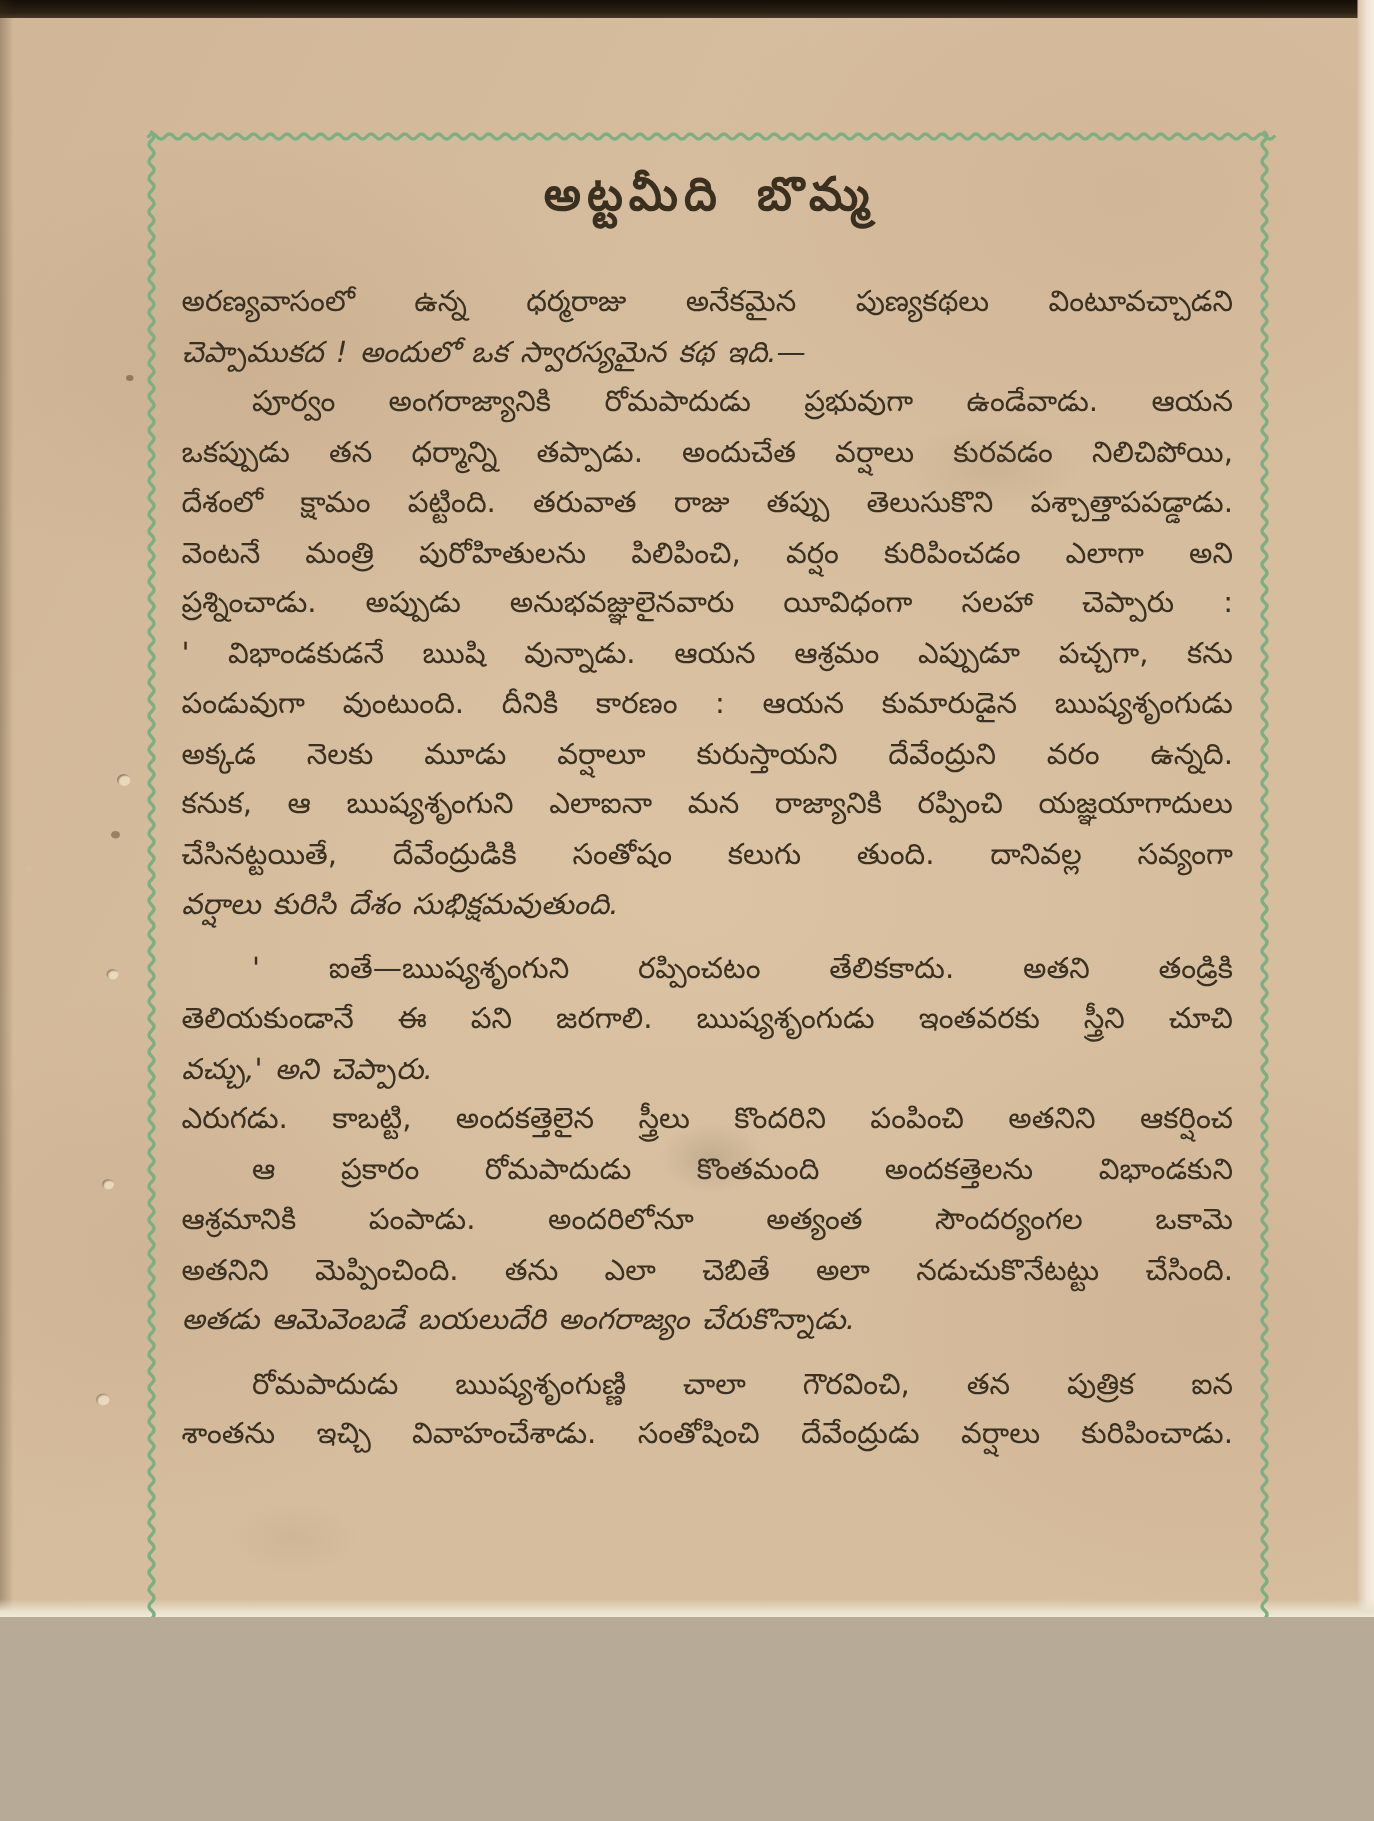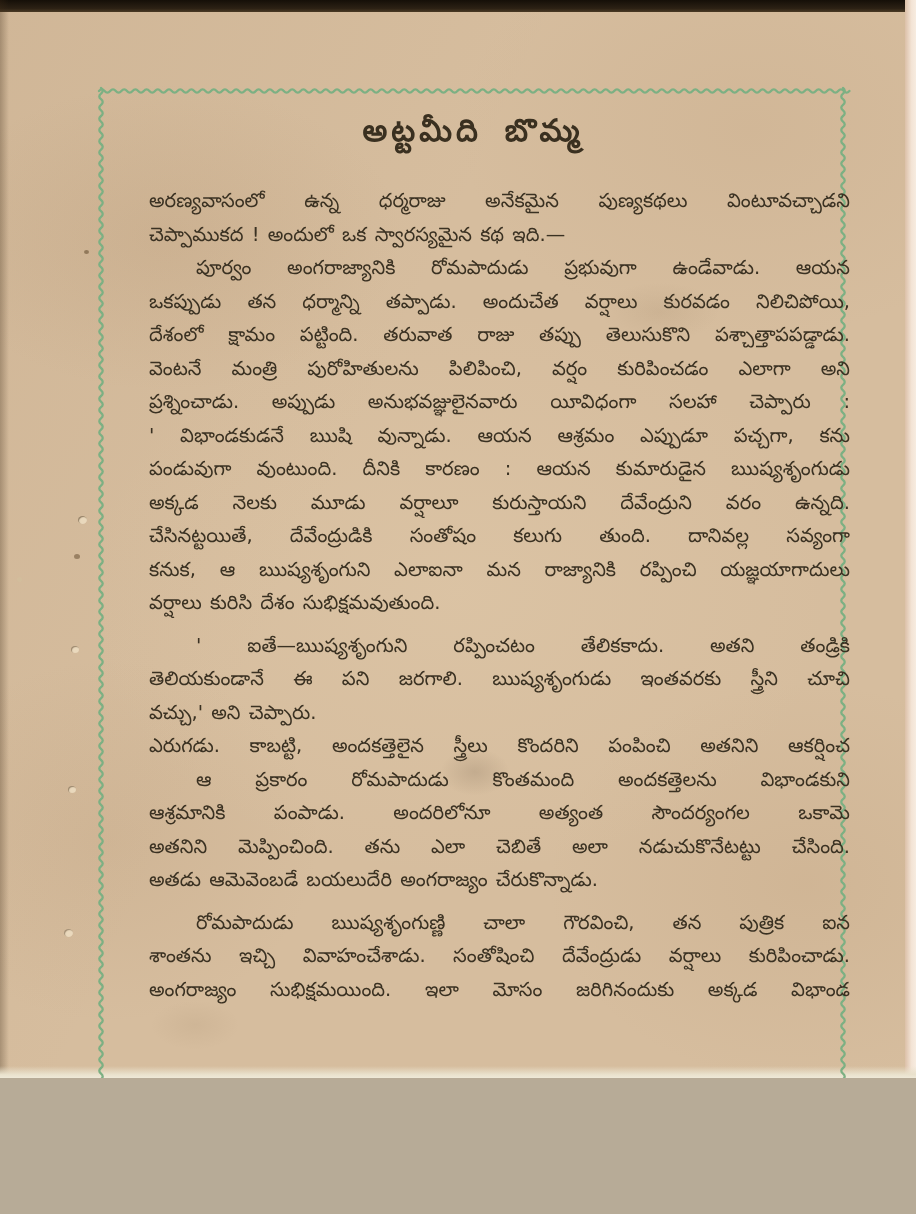--- a/index.html
+++ b/index.html
@@ -33,26 +33,26 @@
   #wave-bottom{left:99px;top:1127px;width:748px;height:8px;}
   #wave-left{left:97px;top:88px;width:8px;height:1047px;}
   #wave-right{left:839px;top:88px;width:8px;height:1047px;}
   .title{
     position:absolute;left:100px;top:112px;width:746px;
     text-align:center;font-size:31px;font-weight:bold;color:#3a3020;
     letter-spacing:4px;word-spacing:8px;
   }
   .story{
     position:absolute;left:121px;top:184px;width:701px;
-    font-size:19.5px;color:#3a3122;line-height:33.5px;word-spacing:2px;margin-left:28px;
+    font-size:19.5px;color:#3a3122;line-height:33.5px;word-spacing:2px;
   }
   .para{margin:0;}
   .para.spaced{margin-top:9px;}
   .line{text-align:justify;text-align-last:justify;white-space:normal;height:33.5px;overflow:hidden;}
-  .line.last{text-align-last:left;}
+  .line.last{text-align-last:left;font-style:italic;}
   .line.indent{padding-left:47px;}
   .pagenum{
     position:absolute;left:131px;top:1136px;
     font-family:"DejaVu Serif", serif;font-size:18px;font-weight:bold;color:#33291a;
   }
   .speck{position:absolute;border-radius:50%;pointer-events:none;}
   .s1{left:84px;top:250px;width:5px;height:4px;background:rgba(96,72,44,.55);}
   .s2{left:78px;top:516px;width:9px;height:8px;background:#e9d8bc;box-shadow:inset 1px 1px 1px rgba(90,66,40,.6);}
   .s3{left:74px;top:554px;width:6px;height:5px;background:rgba(96,72,44,.5);}
   .s4{left:71px;top:646px;width:8px;height:7px;background:#ead9bd;box-shadow:inset 1px 1px 1px rgba(90,66,40,.55);}
@@ -99,40 +99,39 @@
       </div>
       <div class="para">
         <div class="line indent">పూర్వం అంగరాజ్యానికి రోమపాదుడు ప్రభువుగా ఉండేవాడు. ఆయన</div>
         <div class="line">ఒకప్పుడు తన ధర్మాన్ని తప్పాడు. అందుచేత వర్షాలు కురవడం నిలిచిపోయి,</div>
         <div class="line">దేశంలో క్షామం పట్టింది. తరువాత రాజు తప్పు తెలుసుకొని పశ్చాత్తాపపడ్డాడు.</div>
         <div class="line">వెంటనే మంత్రి పురోహితులను పిలిపించి, వర్షం కురిపించడం ఎలాగా అని</div>
         <div class="line">ప్రశ్నించాడు. అప్పుడు అనుభవజ్ఞులైనవారు యీవిధంగా సలహా చెప్పారు :</div>
         <div class="line">' విభాండకుడనే ఋషి వున్నాడు. ఆయన ఆశ్రమం ఎప్పుడూ పచ్చగా, కను</div>
         <div class="line">పండువుగా వుంటుంది. దీనికి కారణం : ఆయన కుమారుడైన ఋష్యశృంగుడు</div>
         <div class="line">అక్కడ నెలకు మూడు వర్షాలూ కురుస్తాయని దేవేంద్రుని వరం ఉన్నది.</div>
+        <div class="line">కనుక, ఆ ఋష్యశృంగుని ఎలాఐనా మన రాజ్యానికి రప్పించి యజ్ఞయాగాదులు</div>
         <div class="line">చేసినట్టయితే, దేవేంద్రుడికి సంతోషం కలుగు తుంది. దానివల్ల సవ్యంగా</div>
-        <div class="line">కనుక, ఆ ఋష్యశృంగుని ఎలాఐనా మన రాజ్యానికి రప్పించి యజ్ఞయాగాదులు</div>
         <div class="line last">వర్షాలు కురిసి దేశం సుభిక్షమవుతుంది.</div>
       </div>
       <div class="para spaced">
         <div class="line indent">' ఐతే—ఋష్యశృంగుని రప్పించటం తేలికకాదు. అతని తండ్రికి</div>
         <div class="line">తెలియకుండానే ఈ పని జరగాలి. ఋష్యశృంగుడు ఇంతవరకు స్త్రీని చూచి</div>
         <div class="line last">వచ్చు,' అని చెప్పారు.</div>
         <div class="line">ఎరుగడు. కాబట్టి, అందకత్తెలైన స్త్రీలు కొందరిని పంపించి అతనిని ఆకర్షించ</div>
       </div>
       <div class="para">
         <div class="line indent">ఆ ప్రకారం రోమపాదుడు కొంతమంది అందకత్తెలను విభాండకుని</div>
         <div class="line">ఆశ్రమానికి పంపాడు. అందరిలోనూ అత్యంత సౌందర్యంగల ఒకామె</div>
         <div class="line">అతనిని మెప్పించింది. తను ఎలా చెబితే అలా నడుచుకొనేటట్టు చేసింది.</div>
         <div class="line last">అతడు ఆమెవెంబడే బయలుదేరి అంగరాజ్యం చేరుకొన్నాడు.</div>
       </div>
       <div class="para spaced">
         <div class="line indent">రోమపాదుడు ఋష్యశృంగుణ్ణి చాలా గౌరవించి, తన పుత్రిక ఐన</div>
         <div class="line">శాంతను ఇచ్చి వివాహంచేశాడు. సంతోషించి దేవేంద్రుడు వర్షాలు కురిపించాడు.</div>
-        <div class="line">అంగరాజ్యం సుభిక్షమయింది. ఇలా మోసం జరిగినందుకు అక్కడ విభాండ</div>
       </div>
     </div>
 
   <div class="pagenum">4</div>
 
   <span class="speck s1"></span>
   <span class="speck s2"></span>
   <span class="speck s3"></span>
   <span class="speck s4"></span>
   <span class="speck s5"></span>

